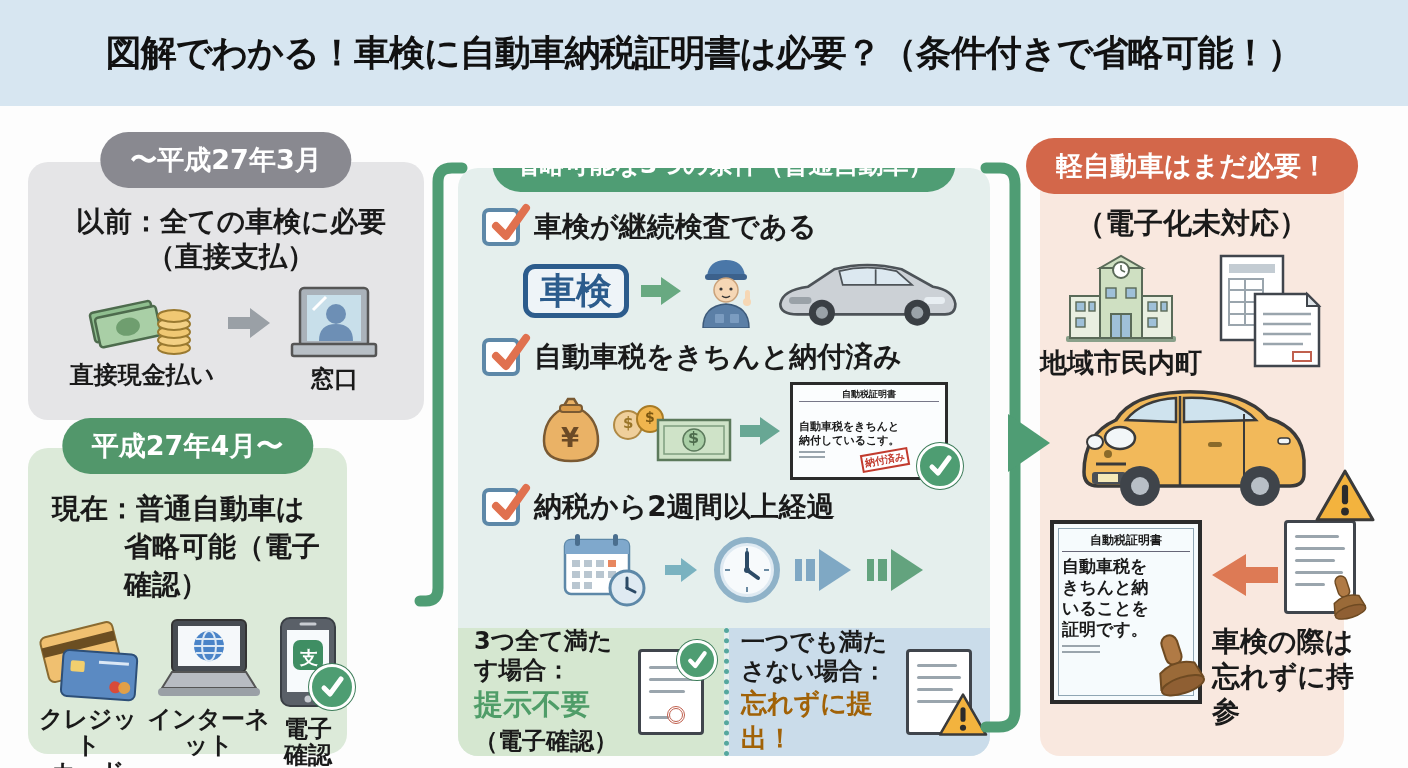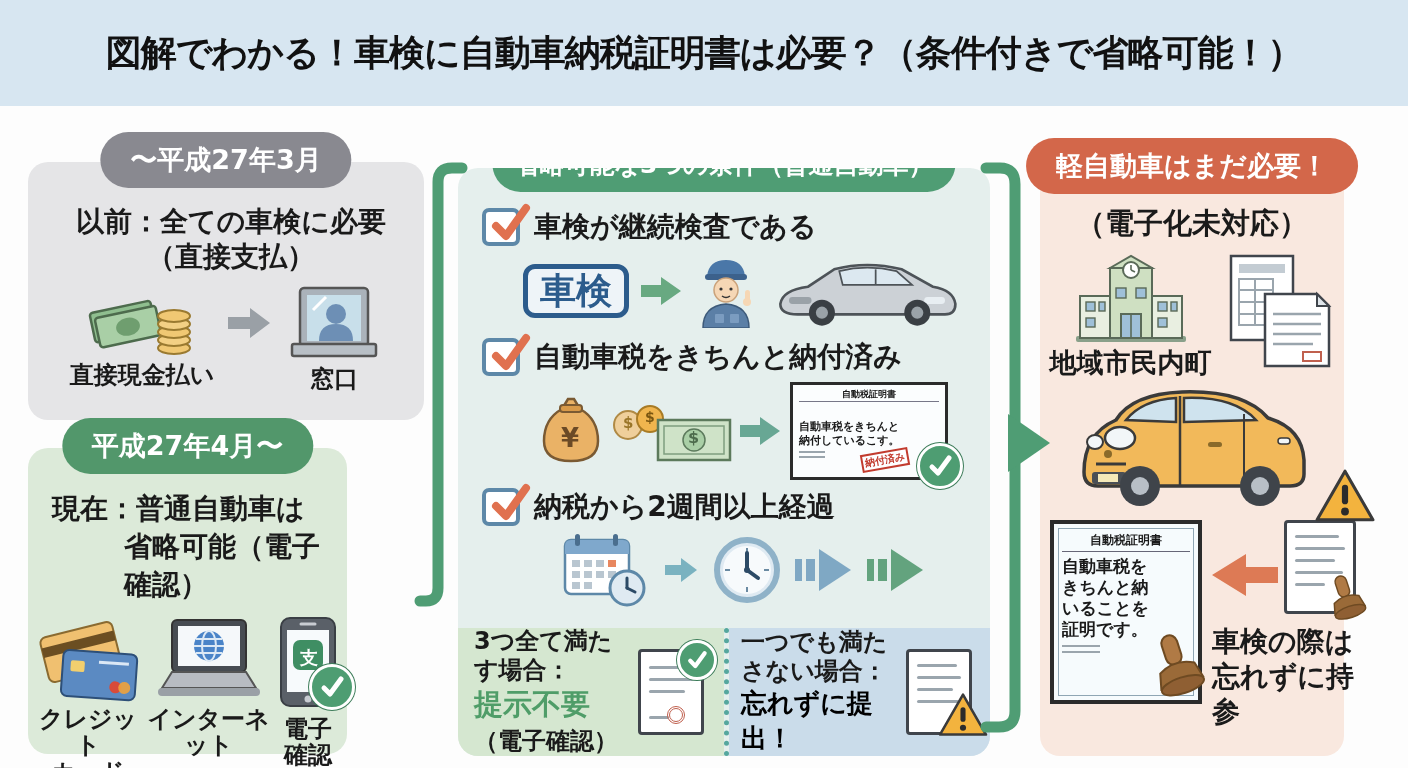--- a/index.html
+++ b/index.html
@@ -49,27 +49,27 @@
     font-weight:800; padding:4px 12px; background:#eef4f8; line-height:1; }
 
   
   .mid-bottom { margin-top:auto; height:128px; display:flex; }
   .pass-cell { width:50%; background:#d5e7d0; display:flex; align-items:center; gap:8px; padding:8px 6px 8px 16px; }
   .fail-cell { flex:1; background:#cadcea; display:flex; align-items:center; gap:8px; padding:8px 8px 8px 12px; }
   .cell-divider { width:0; border-left:5px dotted #55a79e; }
   .pass-cell .l1, .fail-cell .l1 { font-size:24px; font-weight:800; line-height:1.2; }
   .pass-cell .l2 { font-size:29px; font-weight:800; color:#4f9d68; }
   .pass-cell .l3 { font-size:24px; font-weight:800; }
-  .fail-cell .l2 { font-size:26px; font-weight:800; color:#000000; }
+  .fail-cell .l2 { font-size:26px; font-weight:800; color:#a16207; }
 
   
   .right-box { left:1040px; top:168px; width:304px; height:588px; background:#f9e8df; }
   .right-box .badge { background:#d3674a; font-size:27px; }
   .right-sub { margin-top:36px; text-align:center; font-size:29px; font-weight:800; }
-  .civic-row { display:flex; align-items:flex-start; justify-content:center; gap:13px; margin-top:8px; }
+  .civic-row { display:flex; align-items:flex-start; gap:13px; margin-top:8px; }
   .kei-wrap { display:flex; justify-content:center; margin-top:2px; }
   .right-bottom { display:flex; gap:10px; padding:0 10px; margin-top:2px; }
   .note { font-size:28px; font-weight:800; line-height:1.25; margin-top:4px; }
 
   
   .cert-big { position:relative; width:152px; height:184px; background:#f6fbfd; border:4px solid #2b2b2b;
     padding:8px 8px; flex:0 0 auto; }
   .cert-big .inner { position:absolute; inset:4px; border:1px solid #8fa6b4; pointer-events:none; }
   .cert-title { text-align:center; font-size:12px; font-weight:700; border-bottom:1px solid #667;
     padding-bottom:2px; margin-bottom:4px; }

